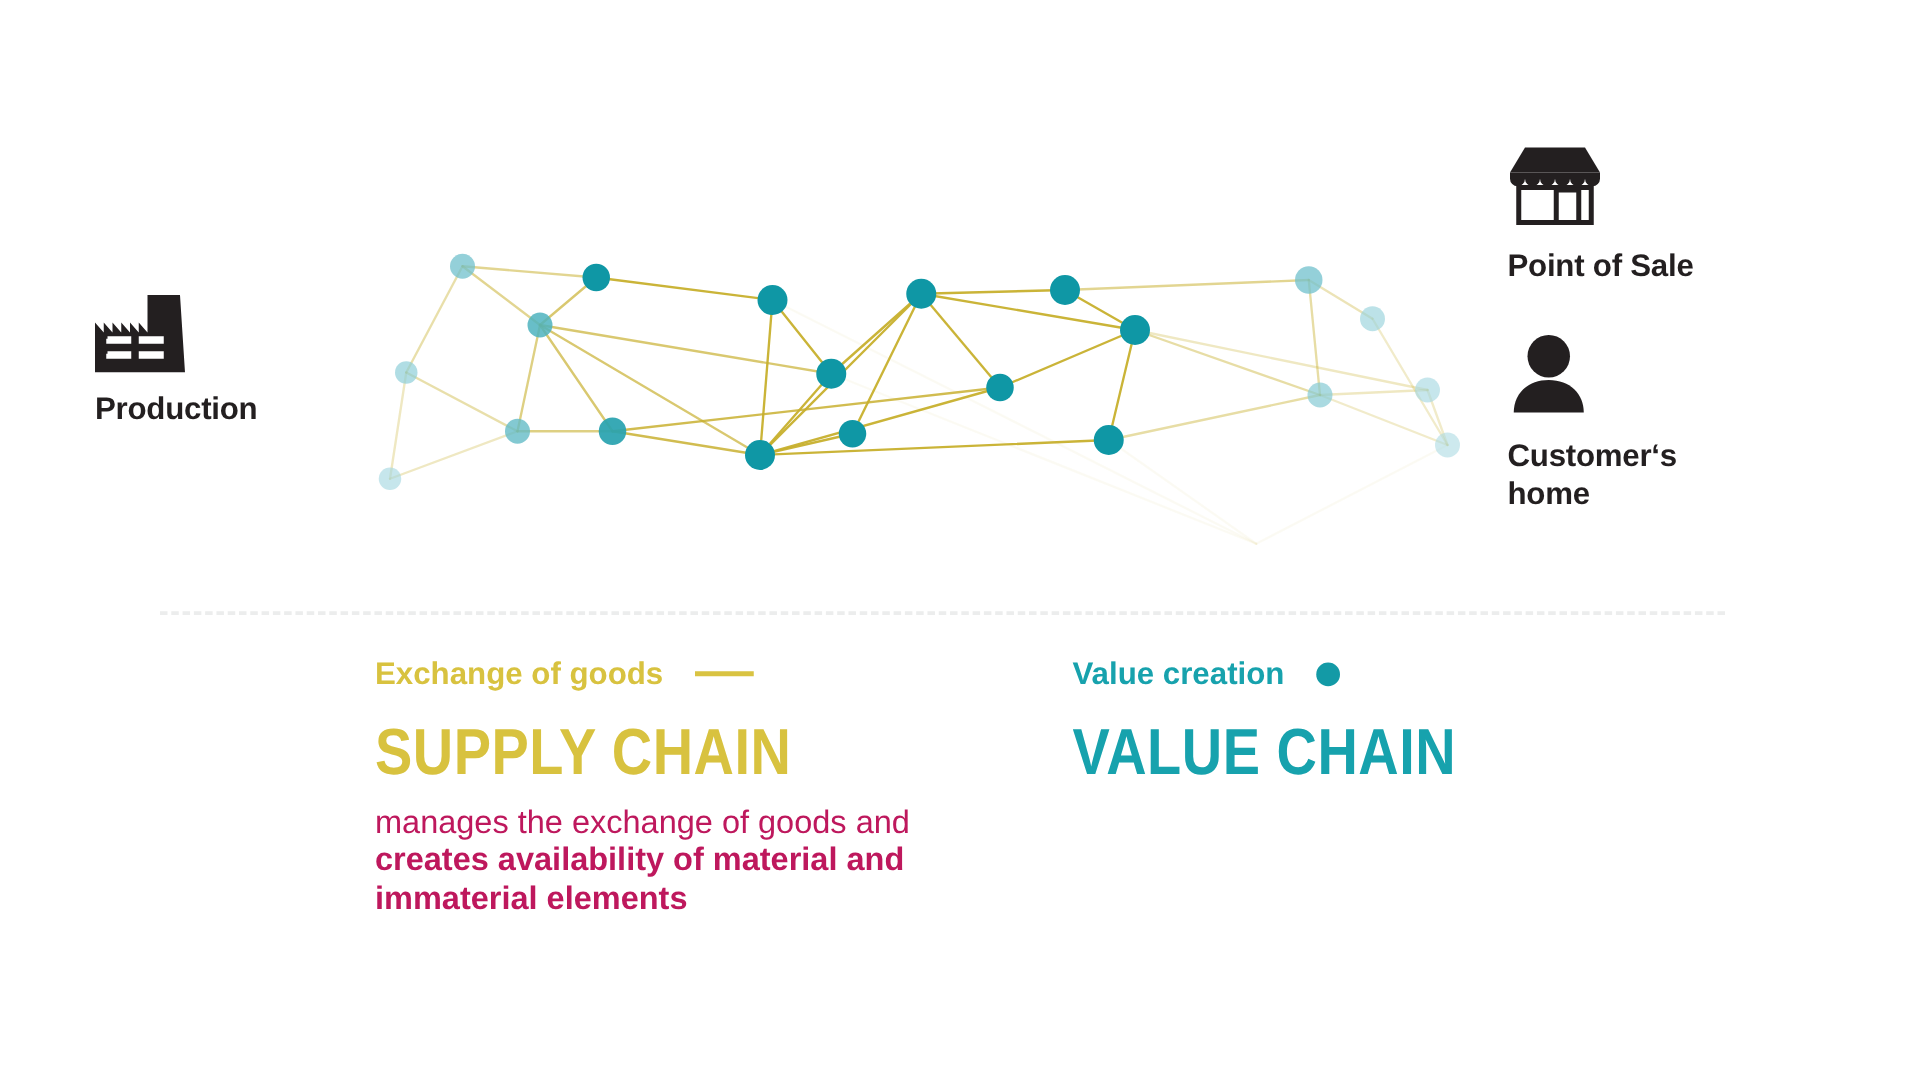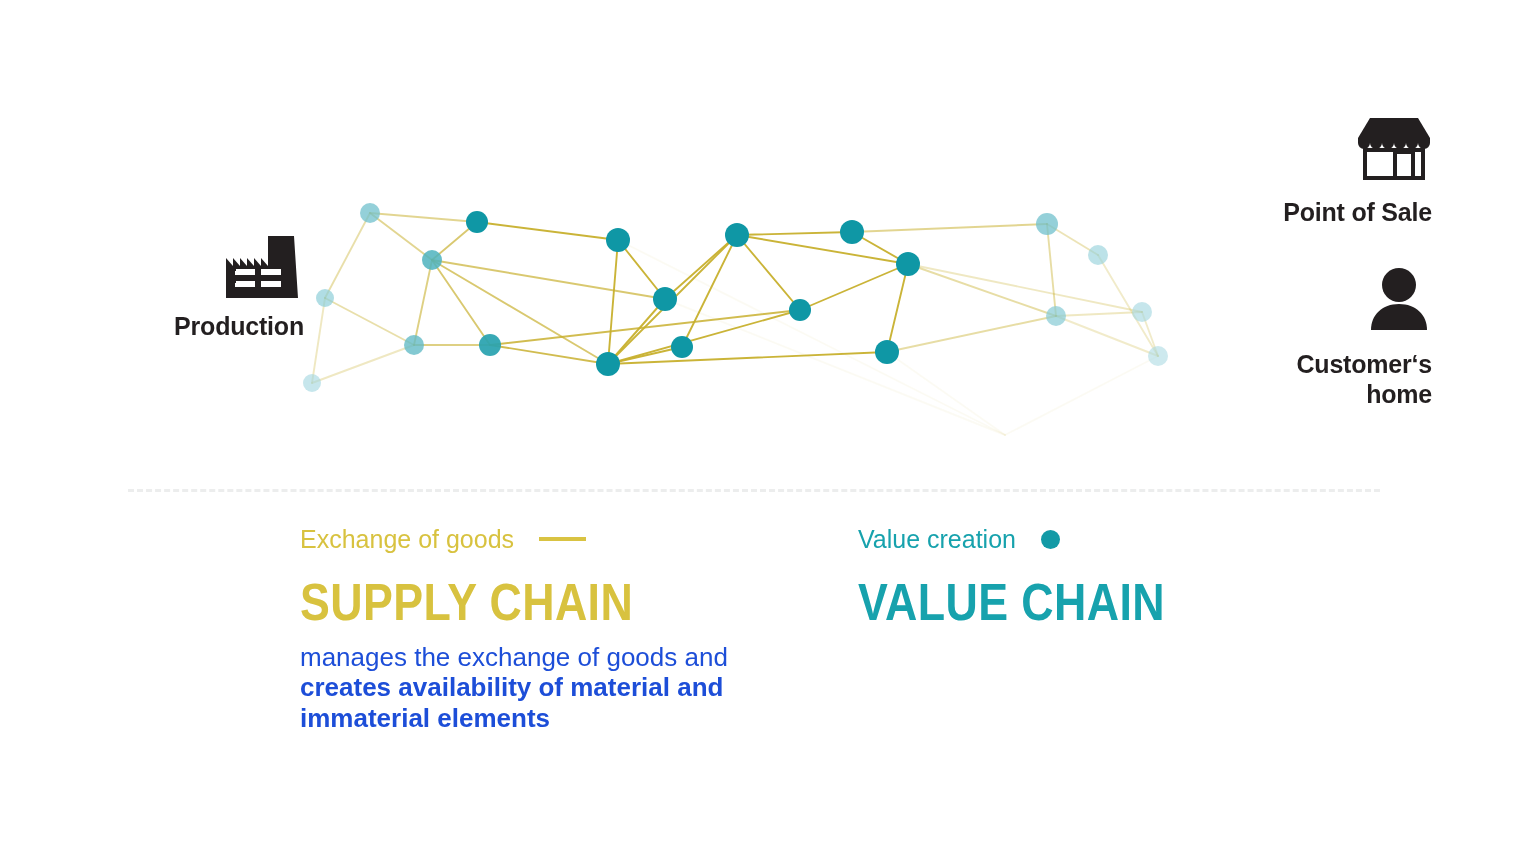--- a/index.html
+++ b/index.html
@@ -32,38 +32,38 @@
   .network svg {
     display: block;
     width: 100%;
     height: 100%;
     overflow: visible;
   }
 
   
   .endpoint {
     position: absolute;
-    text-align: right;
+    text-align: left;
   }
   .endpoint .icon-wrap {
     display: block;
     margin: 0 auto;
   }
   .endpoint .endpoint-label {
     display: block;
     color: #231f20;
     font-weight: bold;
     font-size: 25px;
     line-height: 1.18;
     letter-spacing: -0.2px;
     white-space: pre-line;
   }
 
   #endpoint-production {
-    left: 64px;
+    left: 76px;
     top: 236px;
     width: 240px;
   }
   #endpoint-production .endpoint-label { margin-top: 10px; }
 
   #endpoint-pos {
     left: 1206px;
     top: 112px;
     width: 226px;
   }
@@ -102,21 +102,21 @@
   #col-value  { left: 858px; width: 520px; }
 
   .kicker {
     display: flex;
     align-items: center;
     font-size: 25px;
     line-height: 1;
     height: 30px;
     white-space: nowrap;
   }
-  .kicker .kicker-text { display: inline-block; }
+  .kicker .kicker-text { display: inline-block; font-weight: bold; }
   #col-supply .kicker { color: #d8c23f; }
   #col-value  .kicker { color: #17a2ad; }
 
   .marker-line {
     display: inline-block;
     width: 47px;
     height: 4px;
     background: #d9c342;
     margin-left: 25px;
     flex: none;
@@ -140,21 +140,21 @@
     margin-top: 22px;
     transform: scaleX(0.86);
     transform-origin: left center;
     white-space: nowrap;
   }
   #col-supply .headline { color: #d8c23f; }
   #col-value  .headline { color: #17a2ad; }
 
   .body-copy {
     margin-top: 14px;
-    color: #1d4ed8;
+    color: #be185d;
     font-size: 26px;
     line-height: 1.17;
   }
   .body-copy .bold { font-weight: bold; }
   .body-copy .lead { font-weight: normal; }
 </style>
 </head>
 <body>
 
 <div class="stage">

